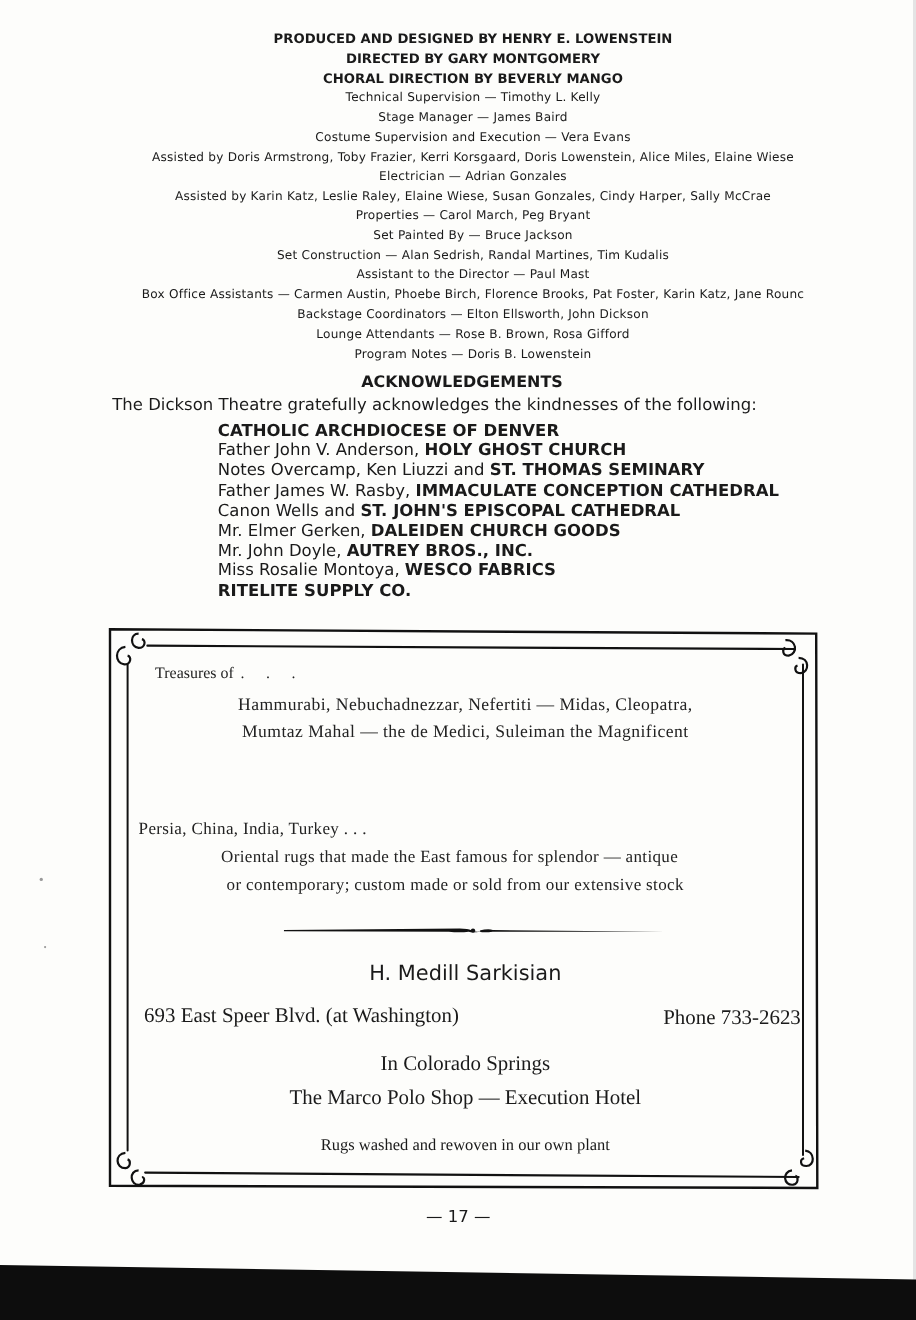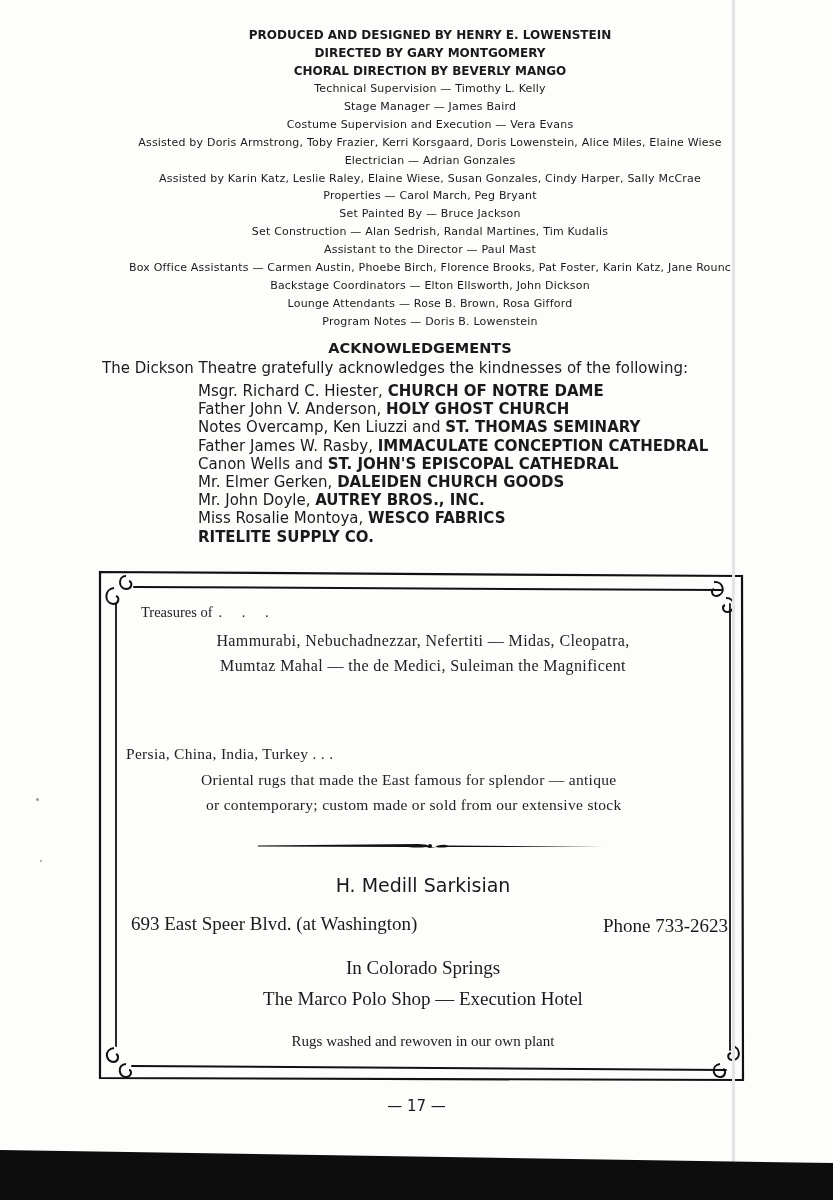--- a/index.html
+++ b/index.html
@@ -1,20 +1,20 @@
 <!DOCTYPE html>
 <html><head>
   <meta charset="utf-8">
   <style>
     html, body { margin: 0; padding: 0; }
     body {
       width: 833px; height: 1200px; position: relative; overflow: hidden;
       background: #fdfdfb; color: #1a1a1a;
     }
-    .page { position: absolute; left: 0; top: 0; width: 735px; height: 1200px; }
+    .page { position: absolute; left: 0; top: 0; width: 833px; height: 1200px; }
     .sans { font-family: "DejaVu Sans", sans-serif; }
     .credits { position: absolute; left: 0; top: 26px; width: 860px; text-align: center; }
     .credits .line { font-size: 11px; line-height: 17.9px; white-space: nowrap; letter-spacing: 0.2px; }
     .credits .line.bold { font-weight: bold; font-size: 12px; line-height: 18px; letter-spacing: 0; }
     .ack-title { position: absolute; left: 0; width: 840px; top: 340px; text-align: center; font-weight: bold; font-size: 14.5px; }
     .ack-intro { position: absolute; left: 102px; top: 359px; font-size: 15px; white-space: nowrap; }
     .ack-list { position: absolute; left: 198px; top: 382px; }
     .ack-item { font-size: 15px; line-height: 18.2px; white-space: nowrap; }
     .ack-item b { font-weight: bold; }
 
@@ -64,21 +64,21 @@
       <div class="line">Assistant to the Director — Paul Mast</div>
       <div class="line">Box Office Assistants — Carmen Austin, Phoebe Birch, Florence Brooks, Pat Foster, Karin Katz, Jane Rounc</div>
       <div class="line">Backstage Coordinators — Elton Ellsworth, John Dickson</div>
       <div class="line">Lounge Attendants — Rose B. Brown, Rosa Gifford</div>
       <div class="line">Program Notes — Doris B. Lowenstein</div>
     </div>
 
   <div class="ack-title sans">ACKNOWLEDGEMENTS</div>
   <div class="ack-intro sans">The Dickson Theatre gratefully acknowledges the kindnesses of the following:</div>
   <div class="ack-list sans" id="ack-list">
-      <div class="ack-item"><span>Msgr. Richard C. Hiester, </span><b>CHURCH OF NOTRE DAME</b></div>
+      <div class="ack-item"><span></span><b>CATHOLIC ARCHDIOCESE OF DENVER</b></div>
       <div class="ack-item"><span>Father John V. Anderson, </span><b>HOLY GHOST CHURCH</b></div>
       <div class="ack-item"><span>Notes Overcamp, Ken Liuzzi and </span><b>ST. THOMAS SEMINARY</b></div>
       <div class="ack-item"><span>Father James W. Rasby, </span><b>IMMACULATE CONCEPTION CATHEDRAL</b></div>
       <div class="ack-item"><span>Canon Wells and </span><b>ST. JOHN'S EPISCOPAL CATHEDRAL</b></div>
       <div class="ack-item"><span>Mr. Elmer Gerken, </span><b>DALEIDEN CHURCH GOODS</b></div>
       <div class="ack-item"><span>Mr. John Doyle, </span><b>AUTREY BROS., INC.</b></div>
       <div class="ack-item"><span>Miss Rosalie Montoya, </span><b>WESCO FABRICS</b></div>
       <div class="ack-item"><span></span><b>RITELITE SUPPLY CO.</b></div>
     </div>
 

